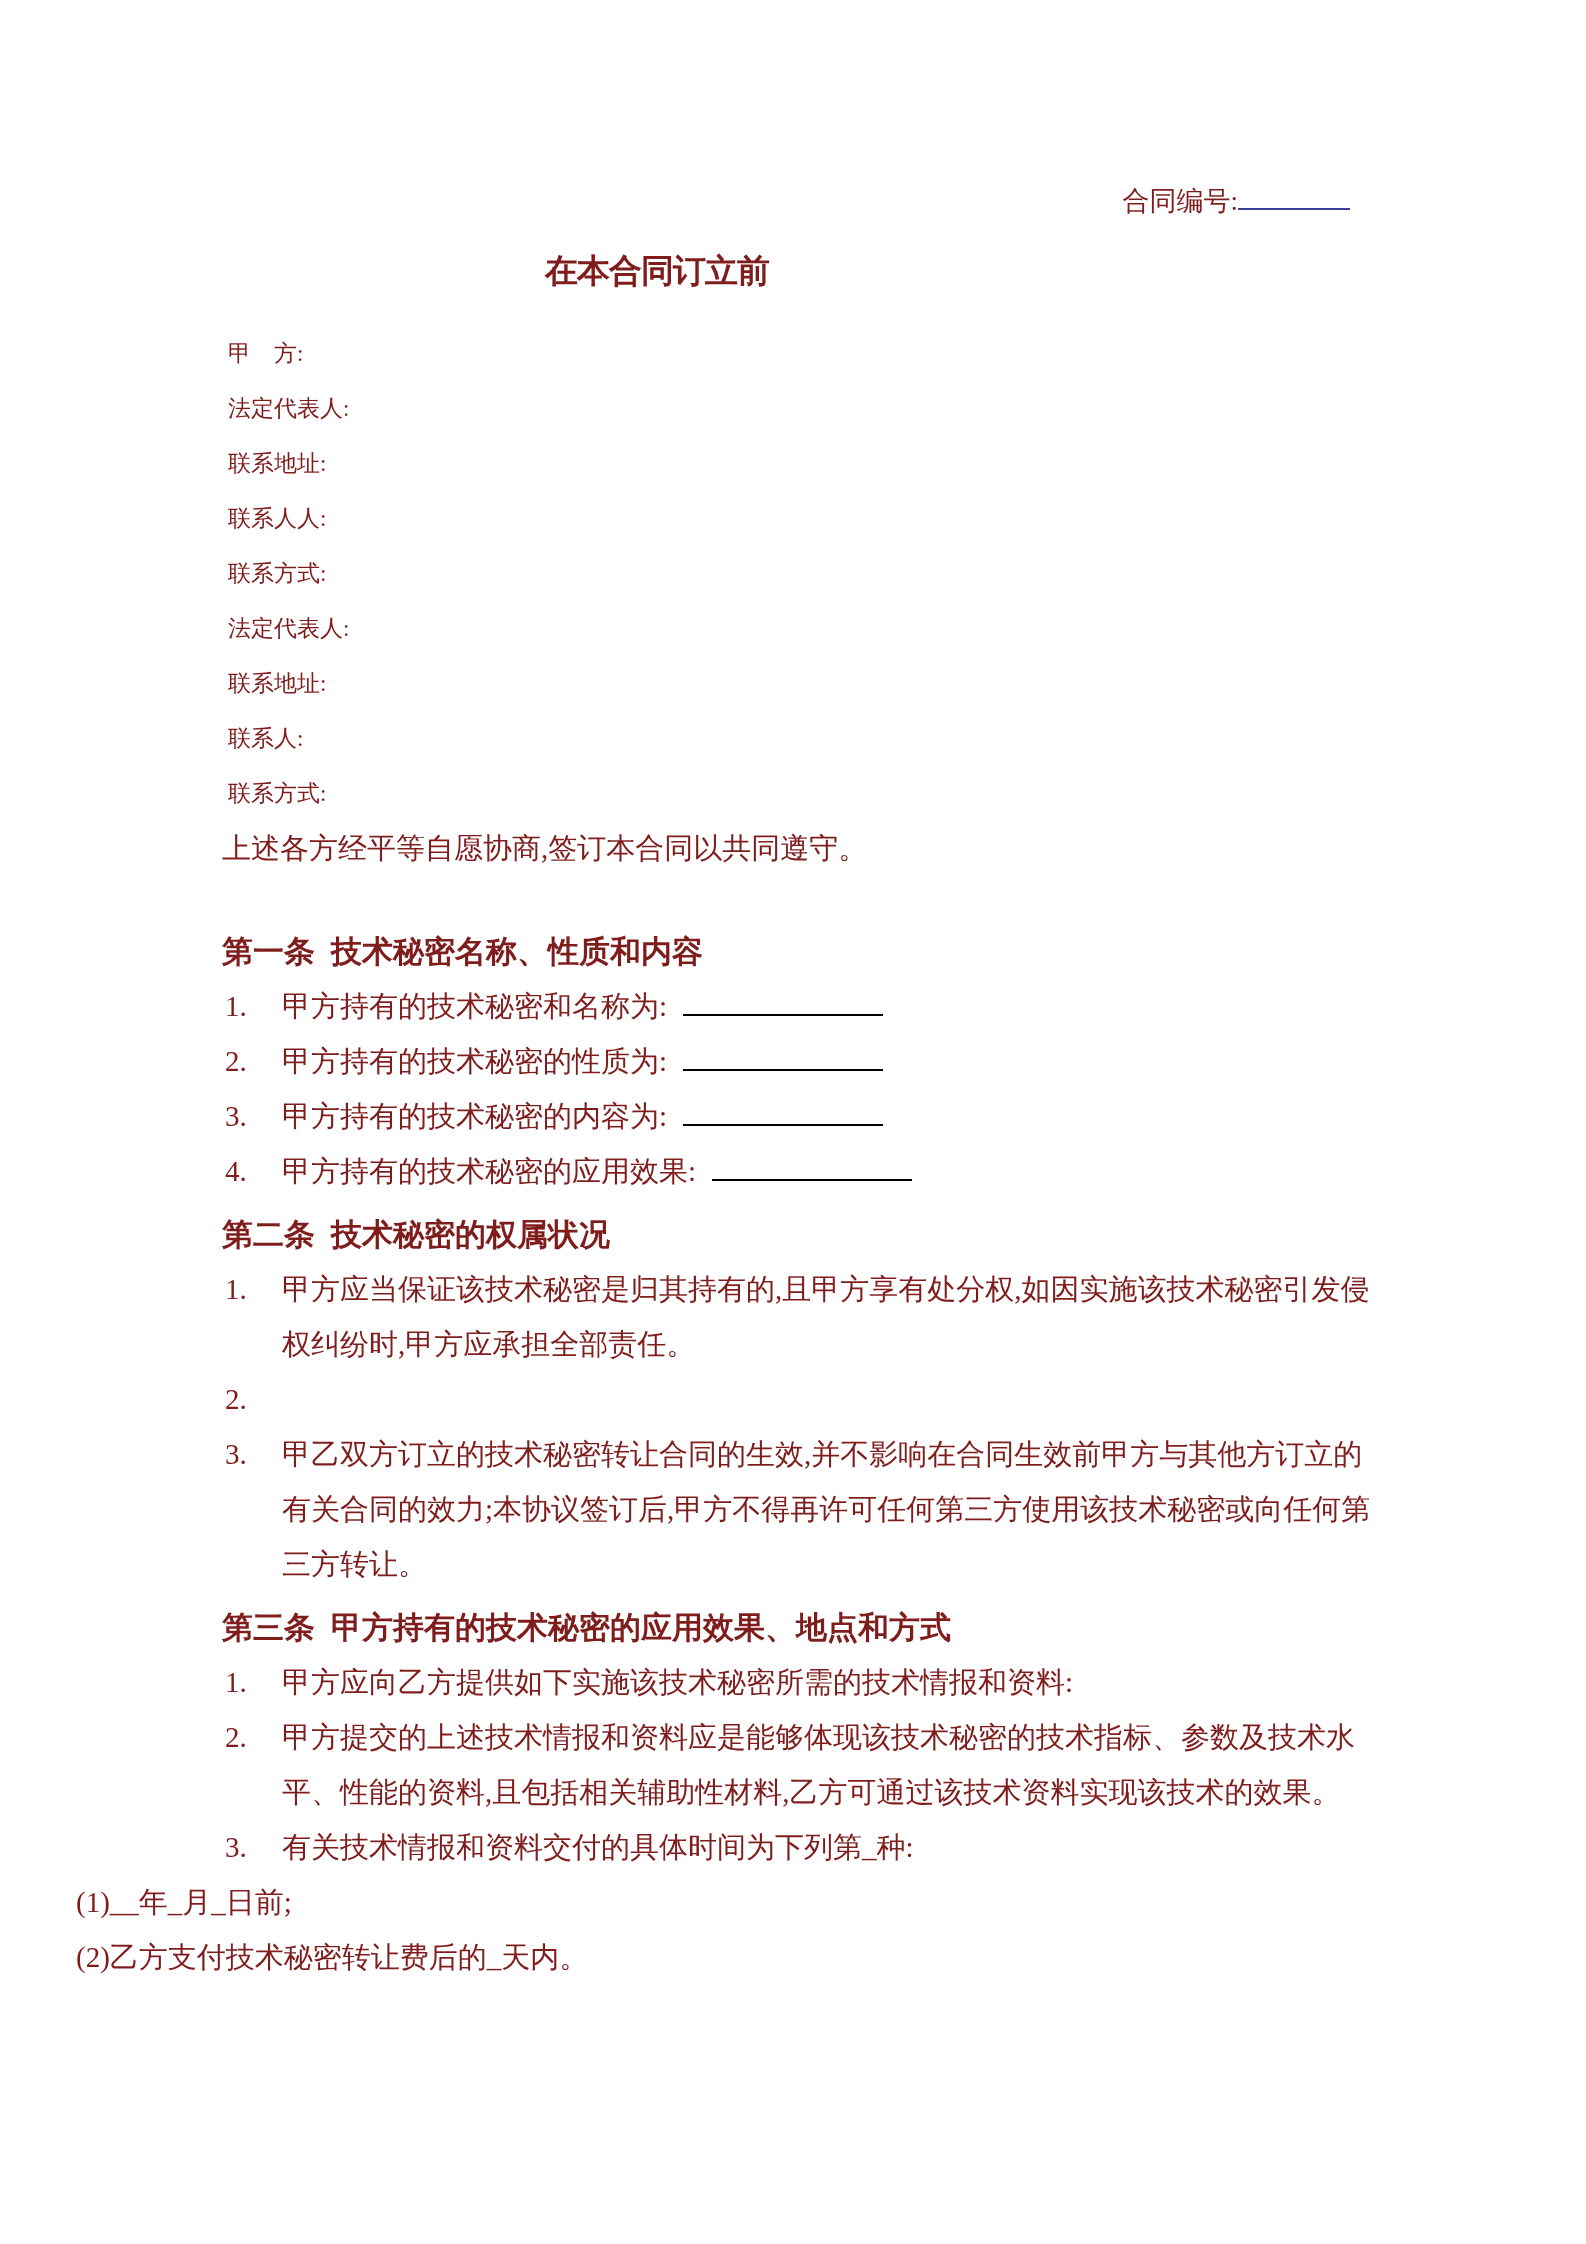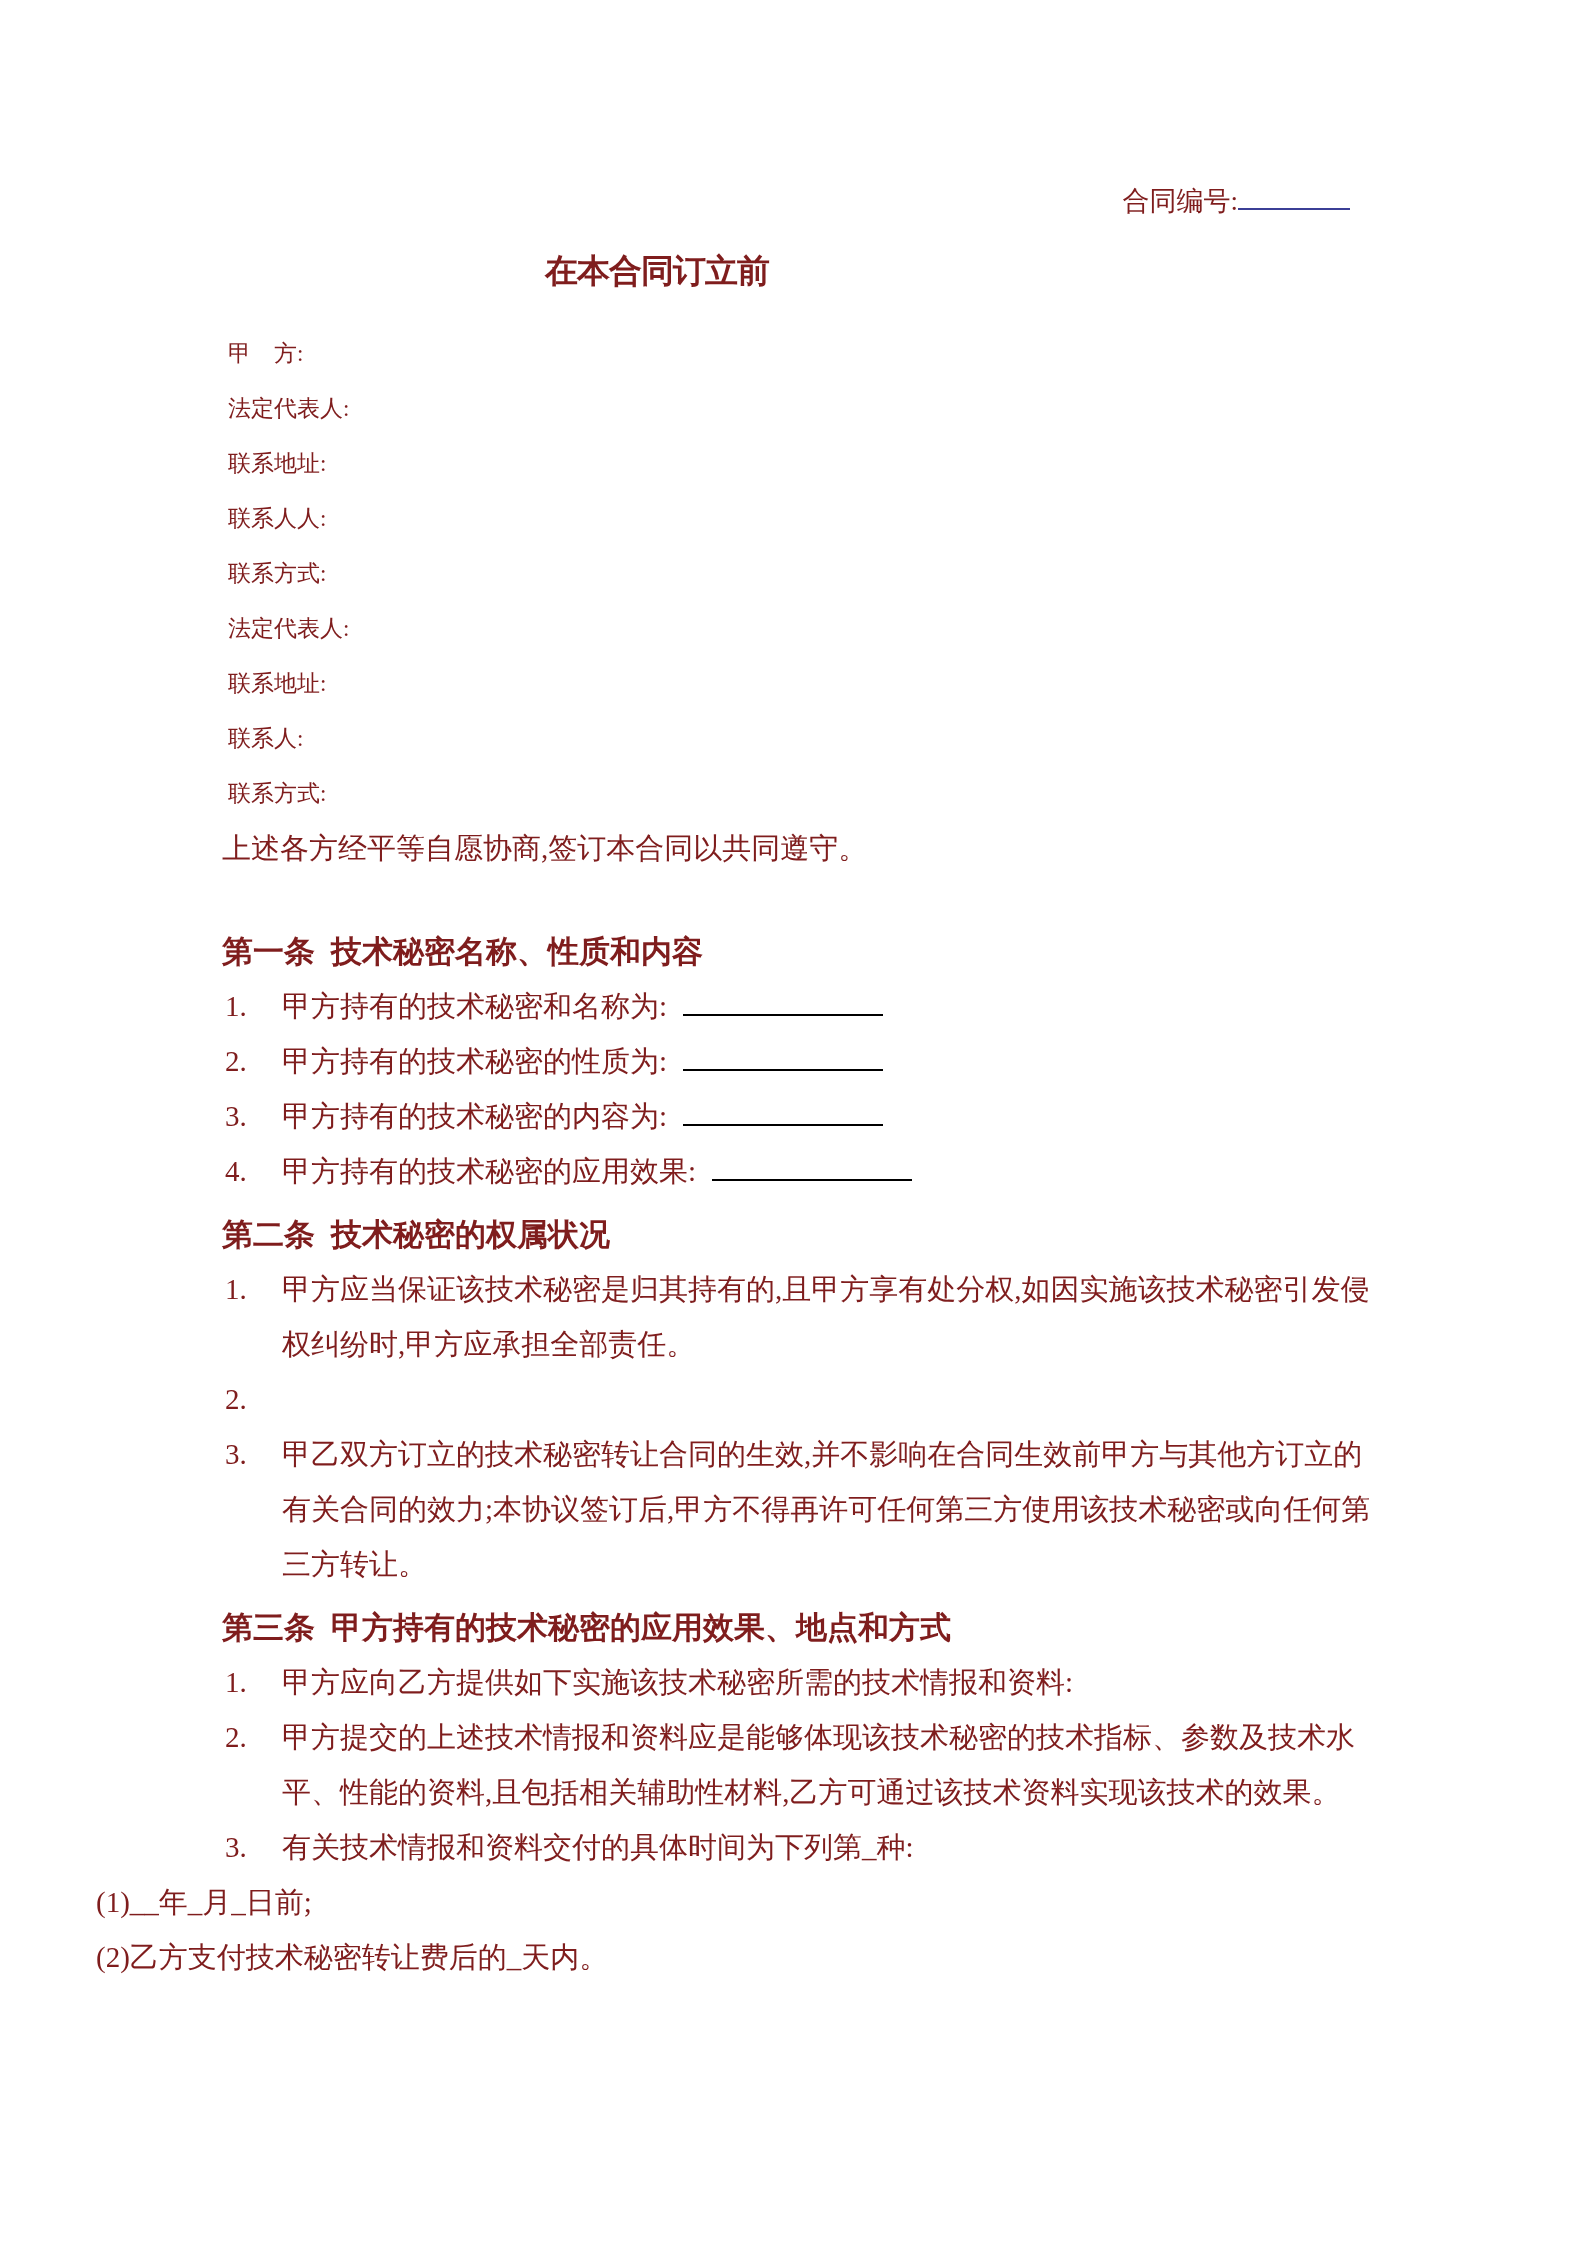--- a/index.html
+++ b/index.html
@@ -54,21 +54,21 @@
   .item-no { flex: 0 0 57px; width: 57px; }
   .item-text { width: 1090px; }
   .blank {
     display: inline-block;
     width: 200px;
     height: 1.02em;
     margin-left: 16px;
     border-bottom: 2px solid #000000;
     vertical-align: baseline;
   }
-  .subitem { padding-left: 96px; font-size: 29px; line-height: 55px; height: 55px; }
+  .subitem { padding-left: 76px; font-size: 29px; line-height: 55px; height: 55px; }
 </style>
 </head>
 <body>
 
 <div class="page">
 
   <div class="contract-no-line">
     <span>合同编号:</span><span class="cno-blank"></span>
   </div>
 

